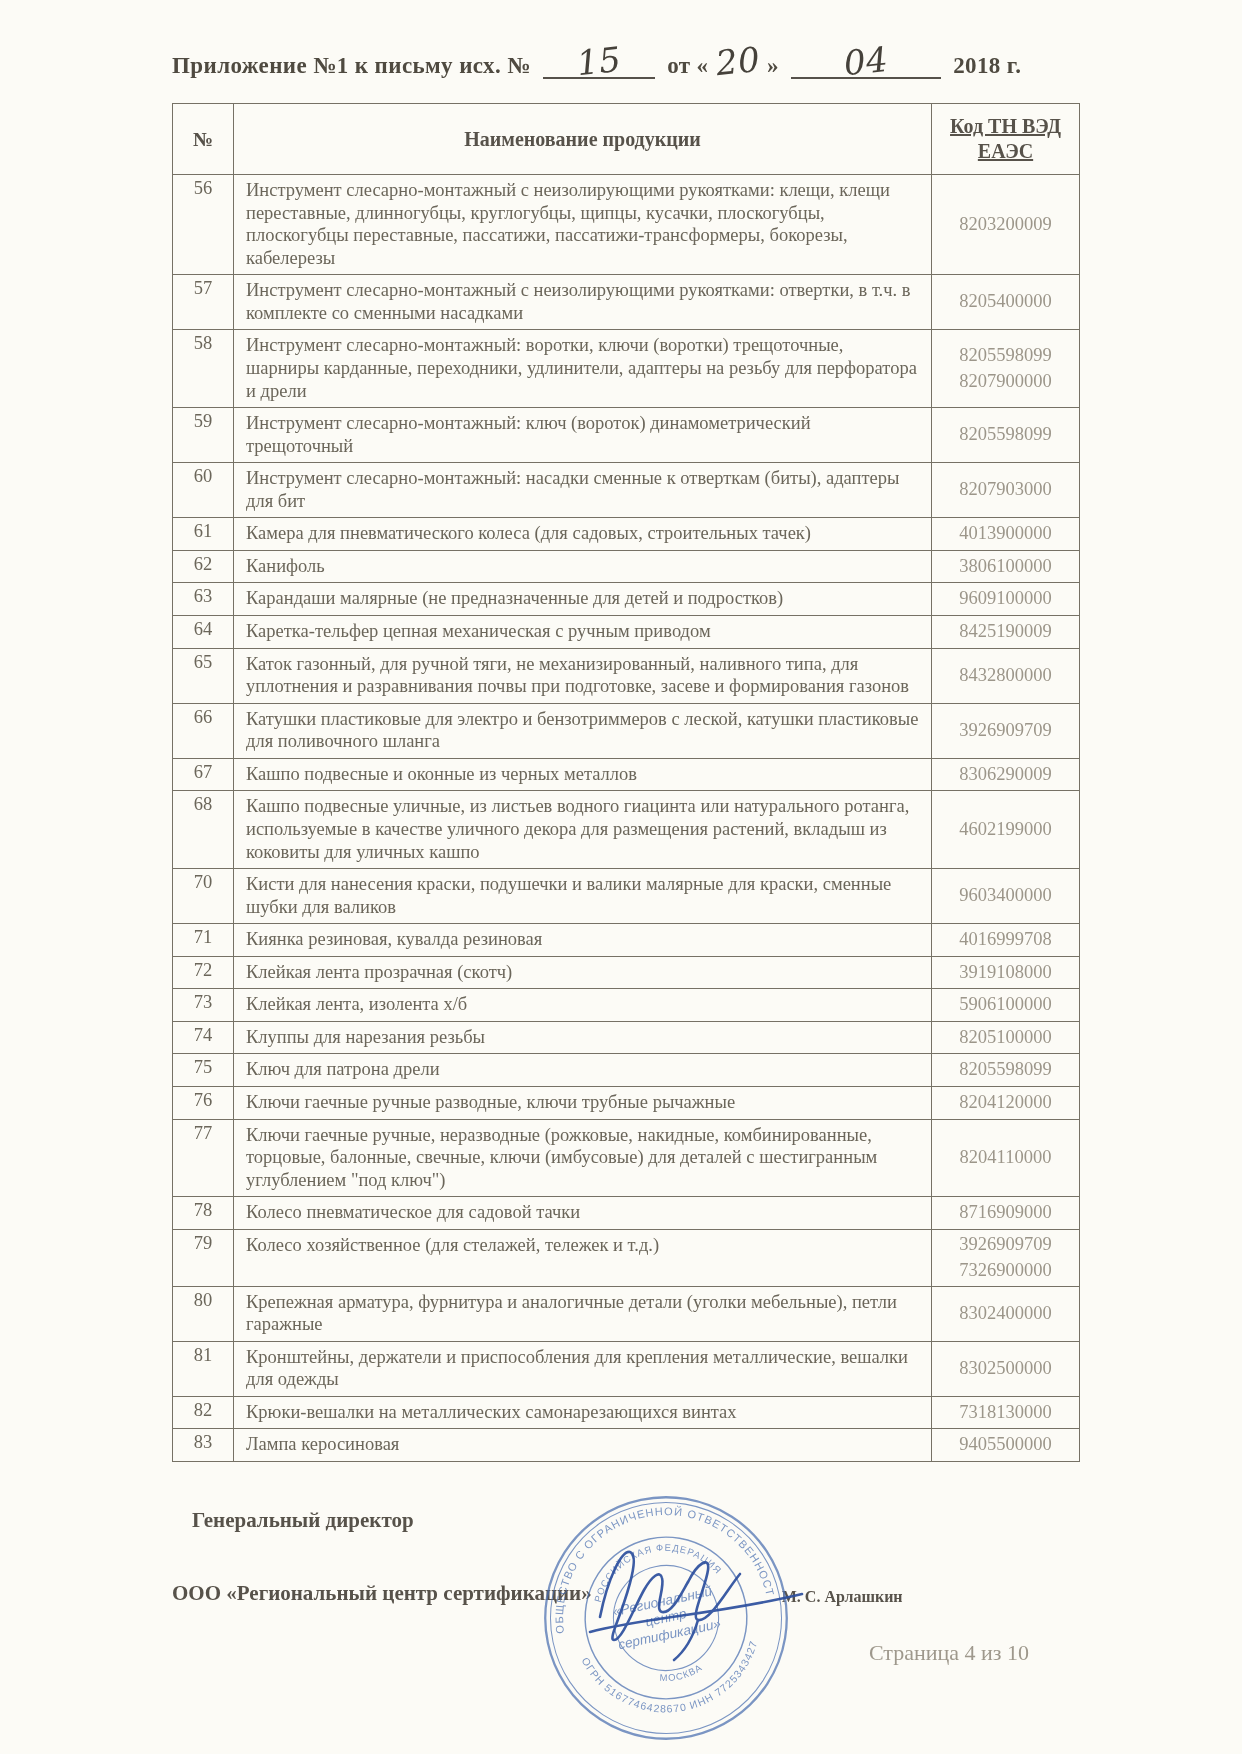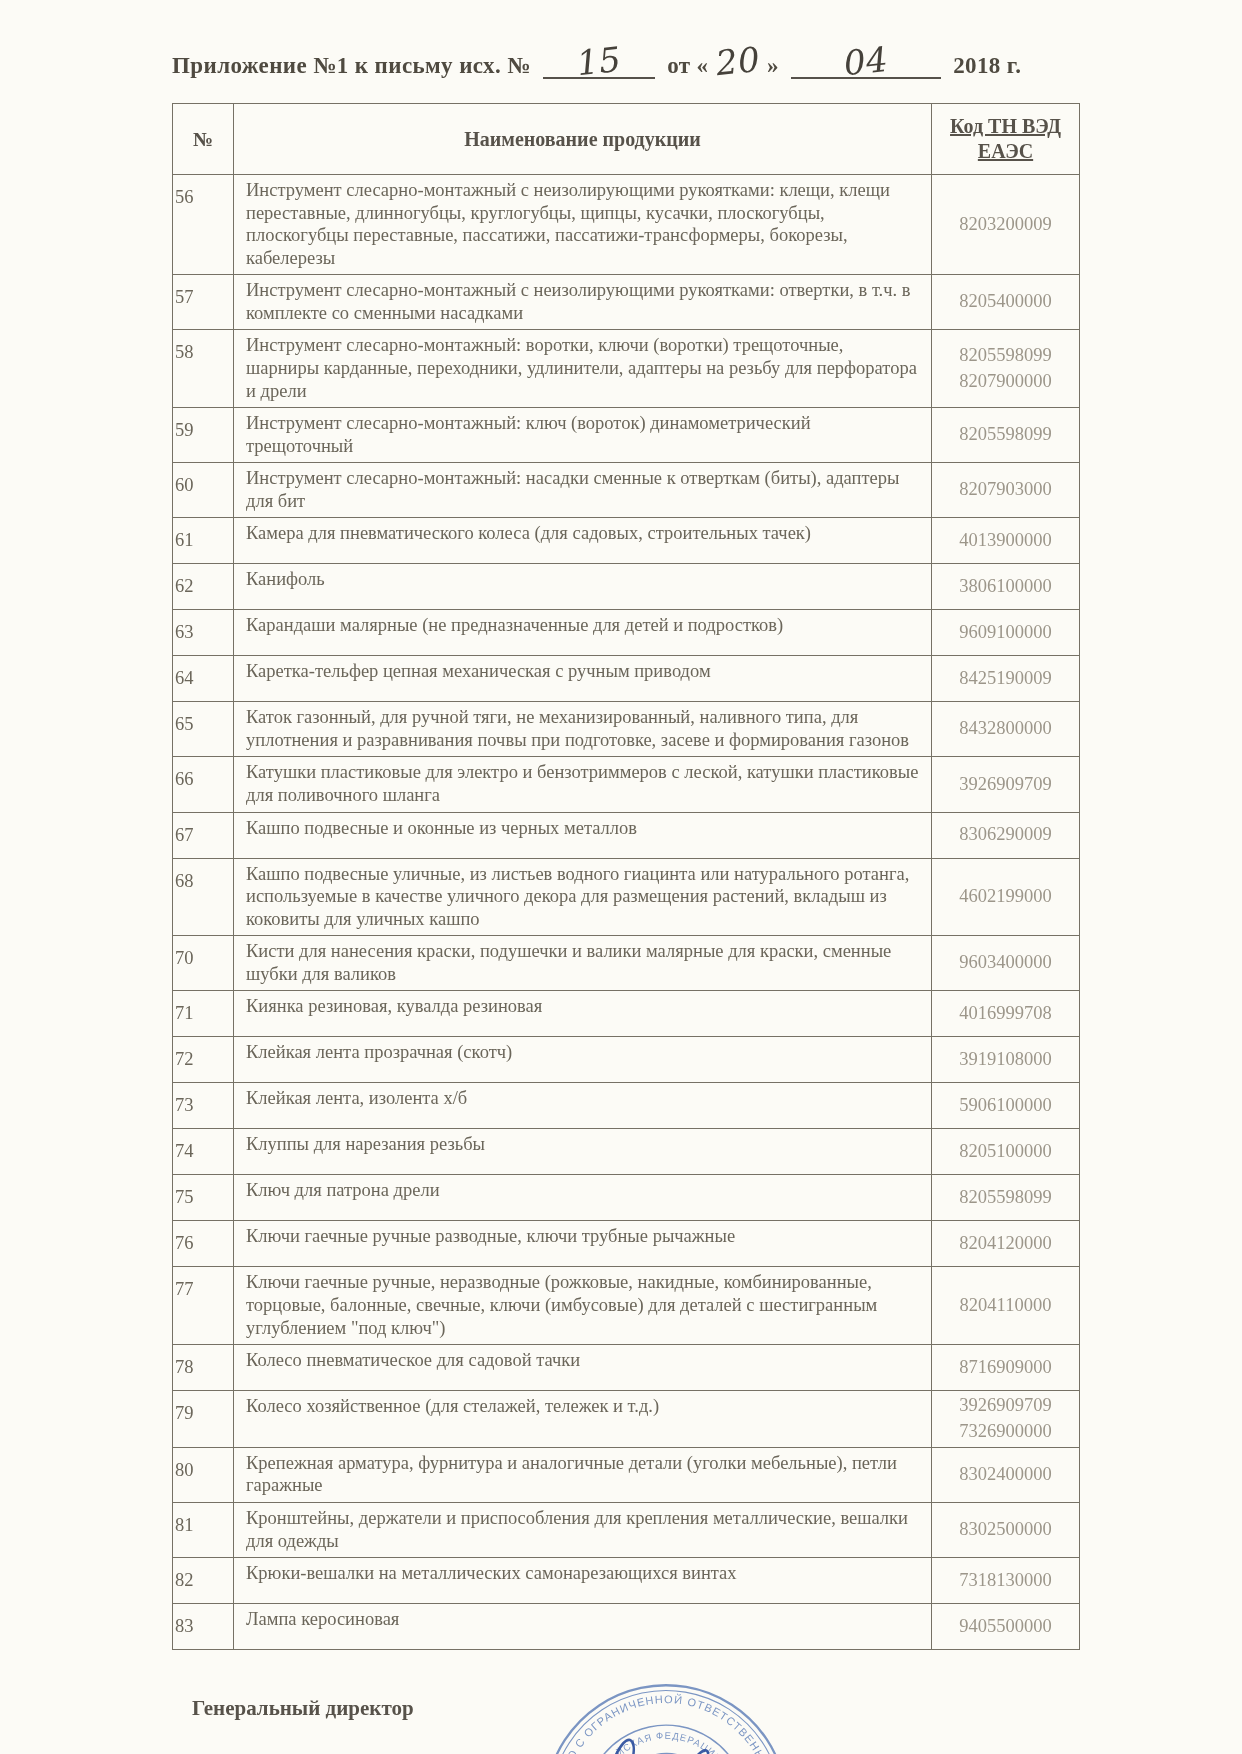--- a/index.html
+++ b/index.html
@@ -46,22 +46,22 @@
   }
   th.h-num   { width:48px; }
   th.h-name  { width:685px; }
   th.h-code  { width:135px; }
   table.products th {
     font-size:20px; font-weight:bold; color:#57524a;
     padding:10px 6px; text-align:center;
   }
   th.h-code { white-space:pre-line; line-height:1.25;text-decoration:underline; }
   td.c-num {
-    vertical-align:top;
-    font-size:18.5px; padding:12px 2px; color:#6b665a;border-radius:12px;
+    text-align:center; vertical-align:top;
+    font-size:18.5px; padding:3px 2px; color:#6b665a;border-radius:12px;
   }
   td.c-name {
     font-size:18.5px; line-height:1.22; color:#6b665a;
     padding:4px 12px 5px 12px; vertical-align:top;
     text-align:left;
   }
   td.c-code {
     text-align:center; vertical-align:middle;
     font-size:18.5px; color:#9c968a;
     white-space:pre-line; line-height:1.4;

